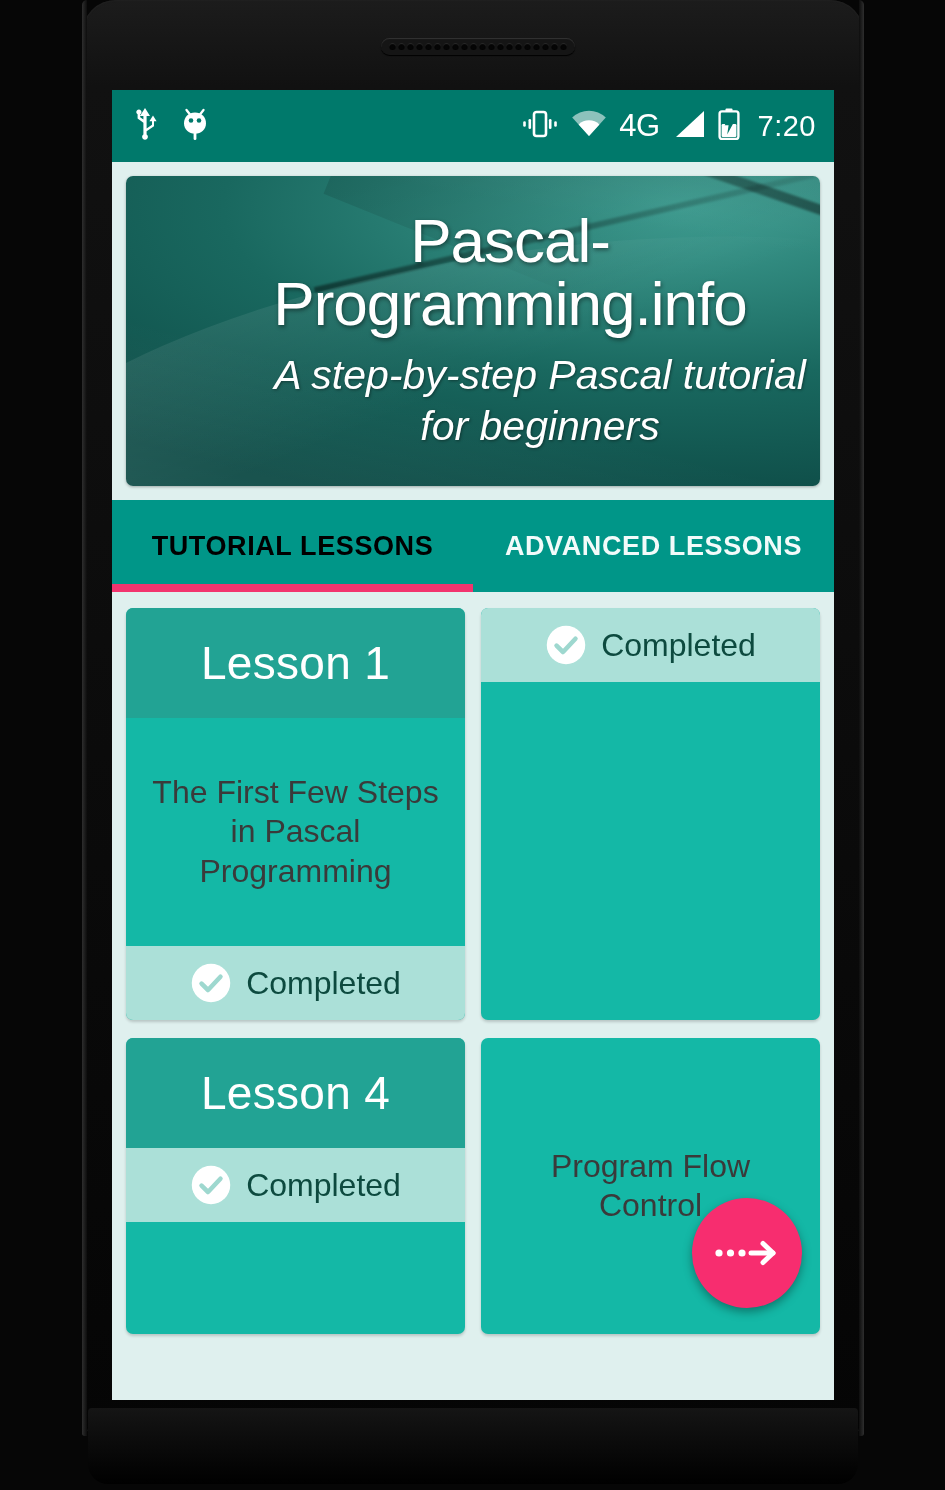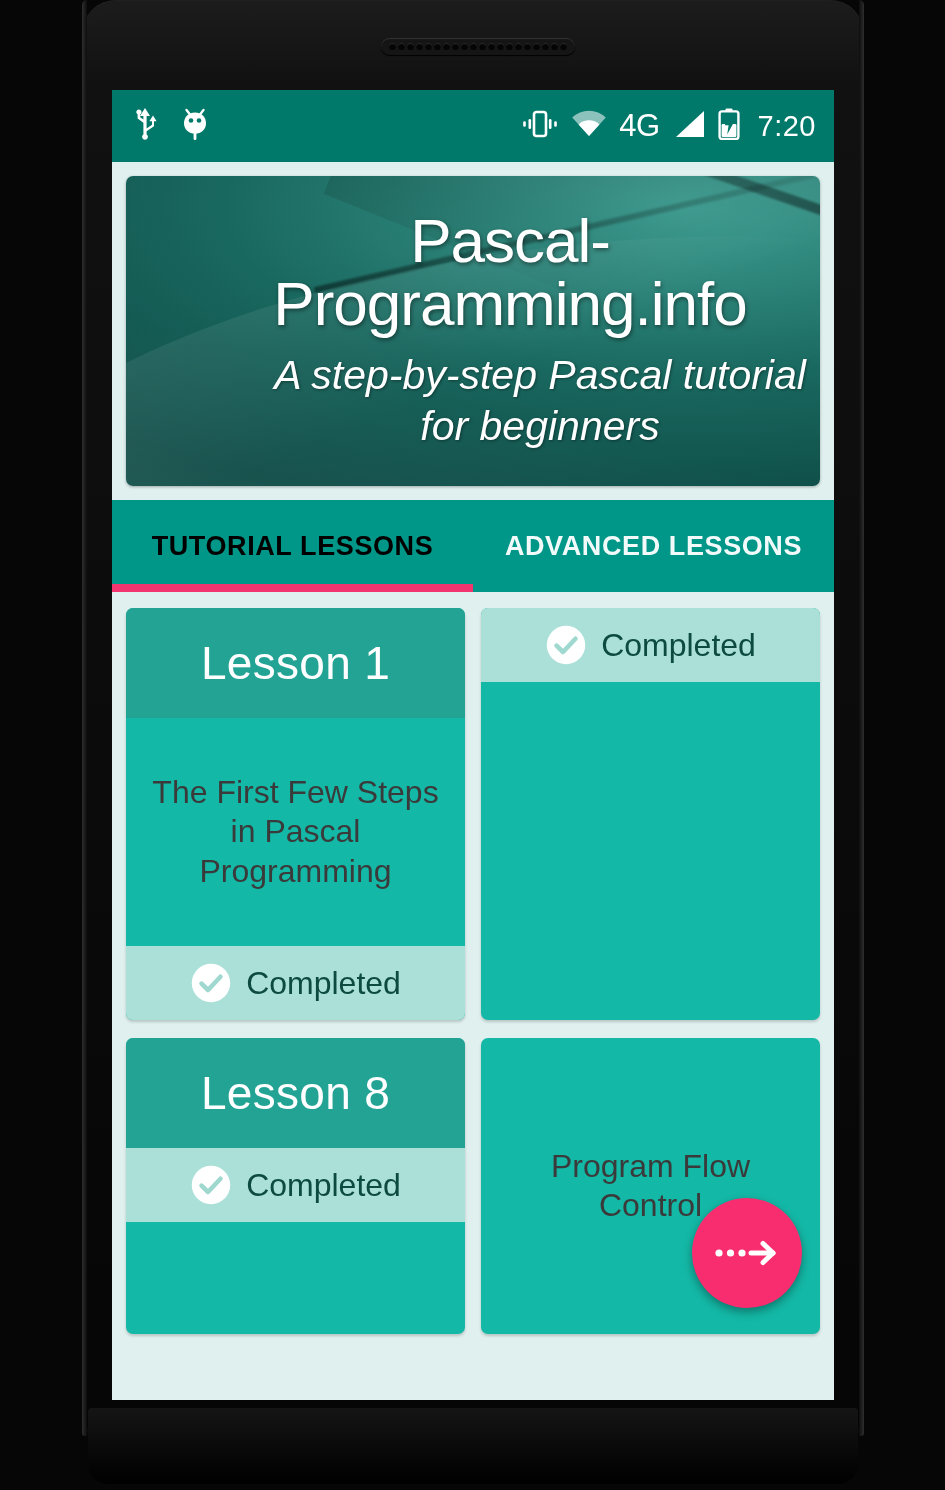--- a/index.html
+++ b/index.html
@@ -283,21 +283,21 @@
           <div class="card-foot">
             <svg class="check-circle" viewBox="0 0 24 24">
               <circle cx="12" cy="12" r="11" fill="#ffffff"></circle>
               <path d="M6.6 12.4 L10.3 16 L17.4 8.4" fill="none" stroke="#9ed8cf" stroke-width="2.6" stroke-linecap="round" stroke-linejoin="round"></path>
             </svg>
             <span class="foot-label">Completed</span>
           </div>
         </div>
         <div class="card">
           <div class="card-head">
-            <span class="title">Lesson 8</span>
+            <span class="title">Lesson 4</span>
           </div>
           <div class="card-foot">
             <svg class="check-circle" viewBox="0 0 24 24">
               <circle cx="12" cy="12" r="11" fill="#ffffff"></circle>
               <path d="M6.6 12.4 L10.3 16 L17.4 8.4" fill="none" stroke="#9ed8cf" stroke-width="2.6" stroke-linecap="round" stroke-linejoin="round"></path>
             </svg>
             <span class="foot-label">Completed</span>
           </div>
         </div>
         <div class="card no-foot">

